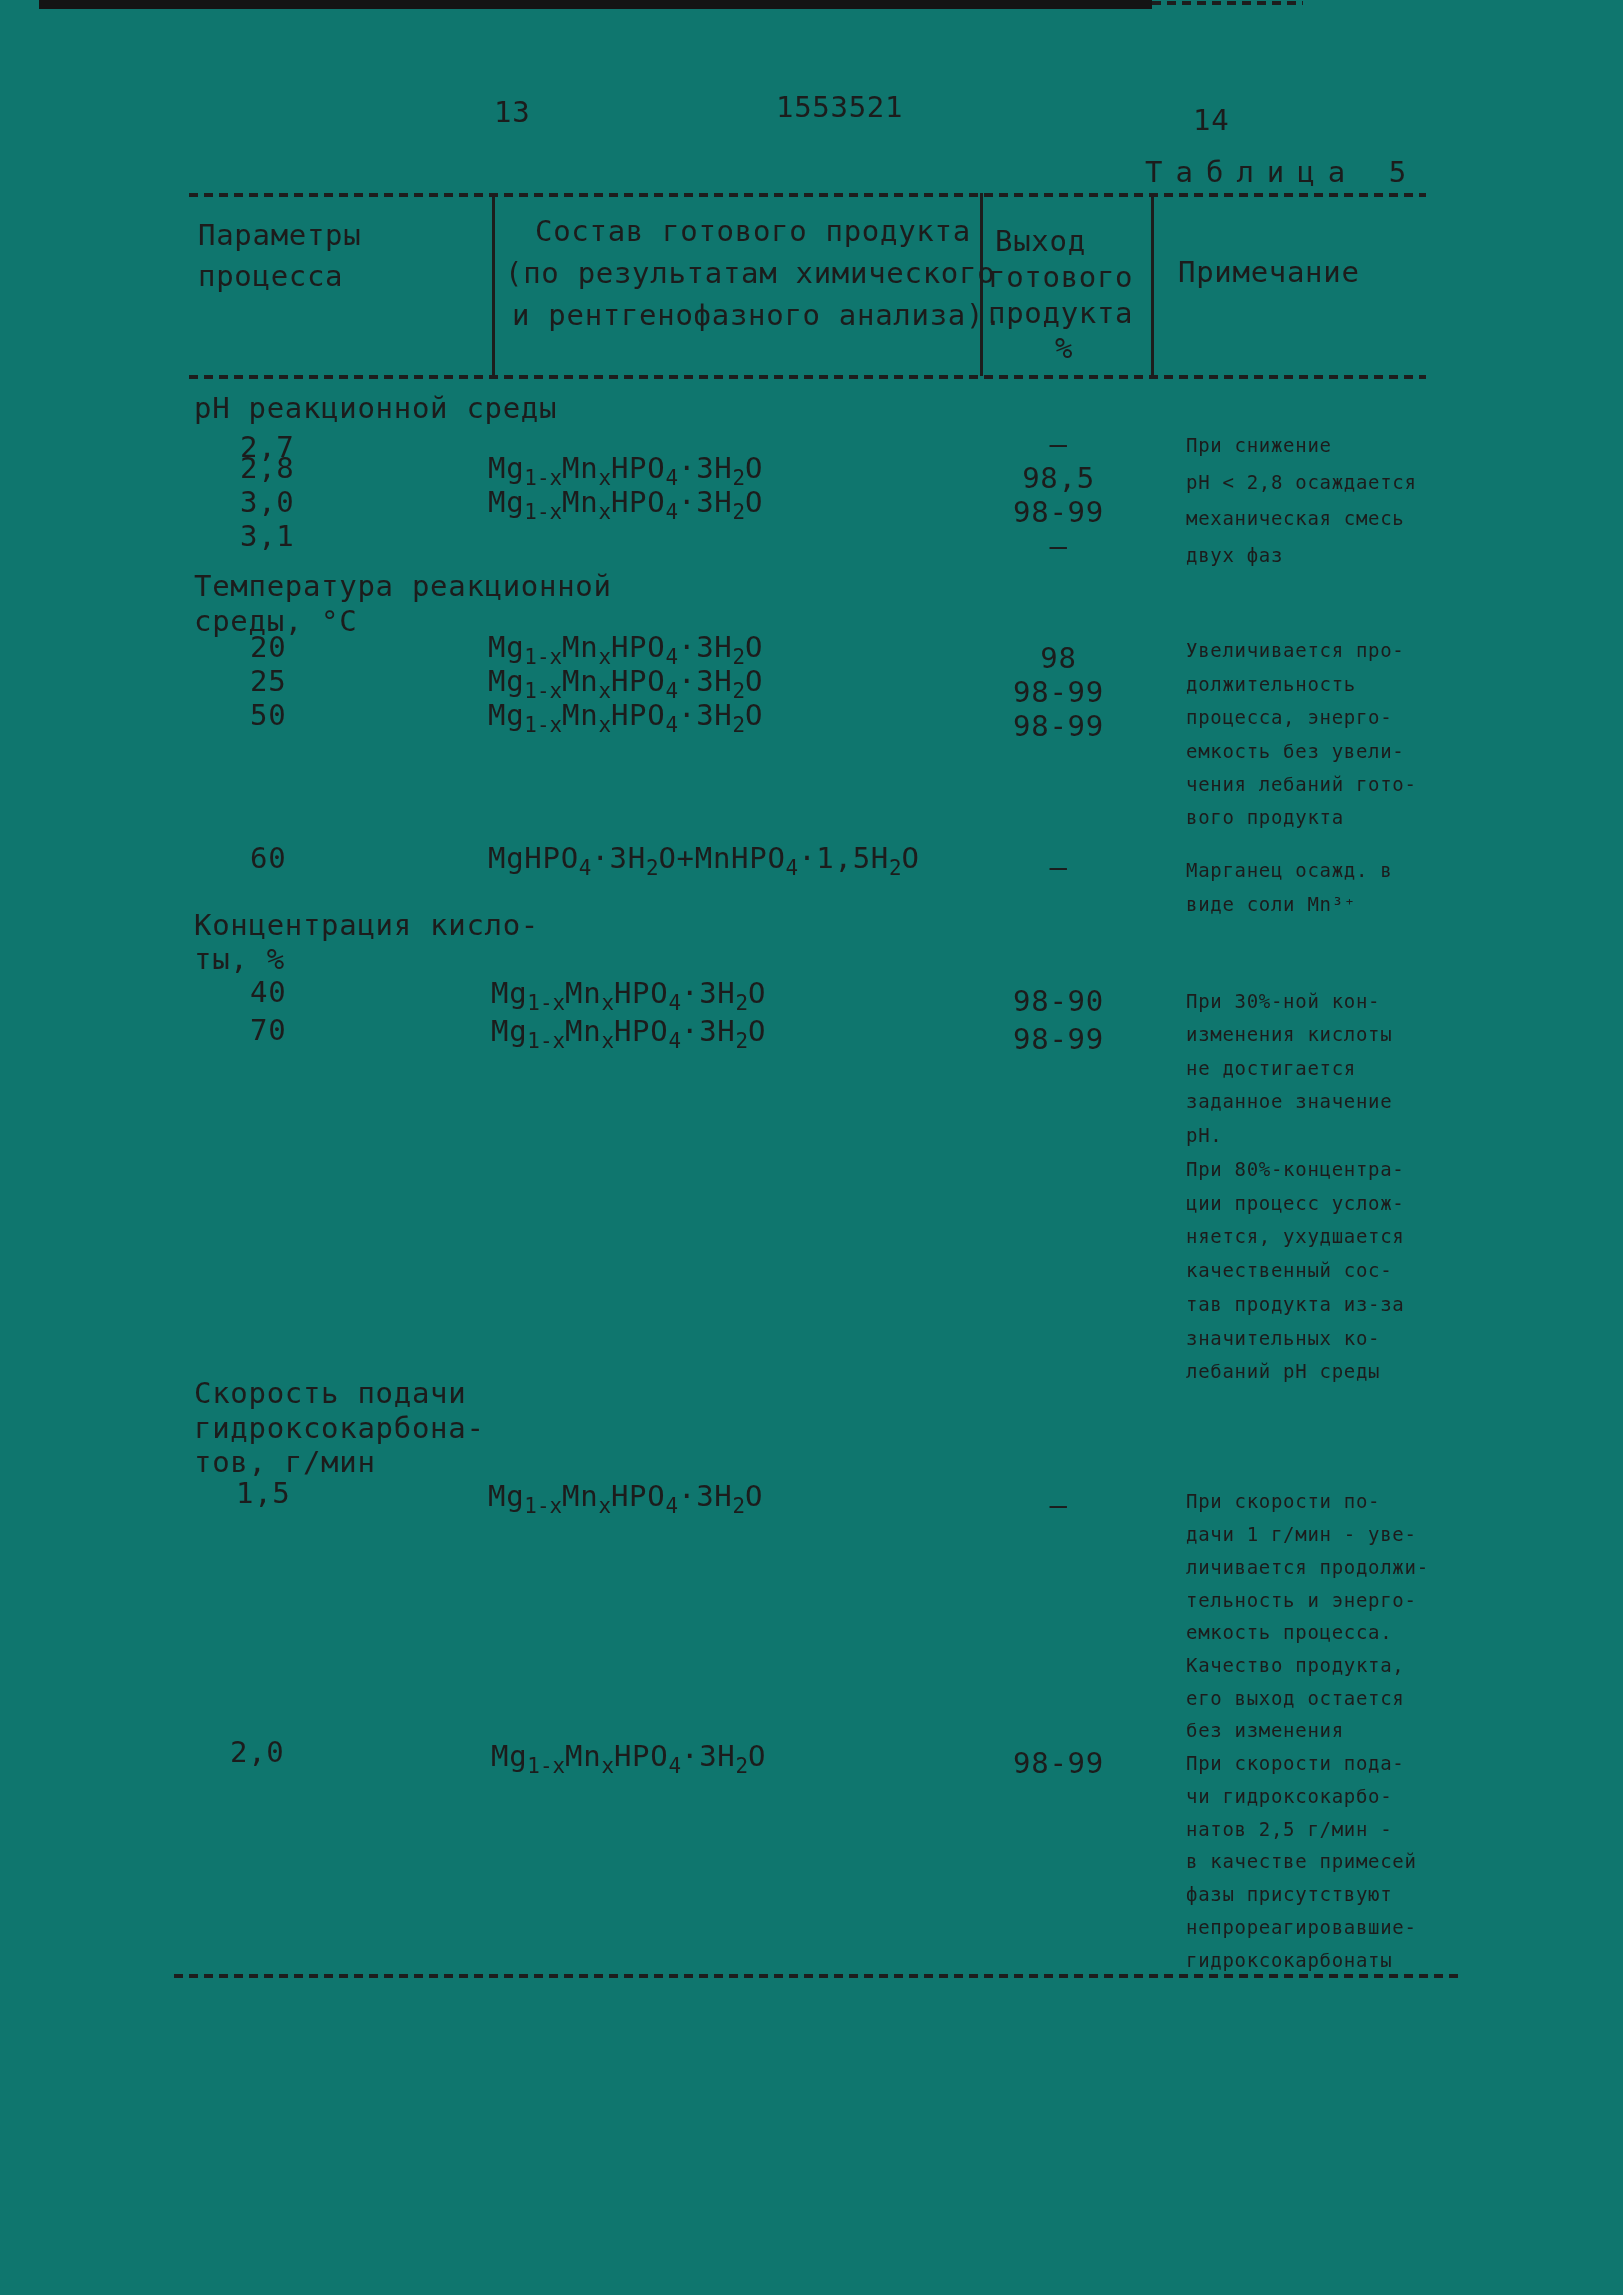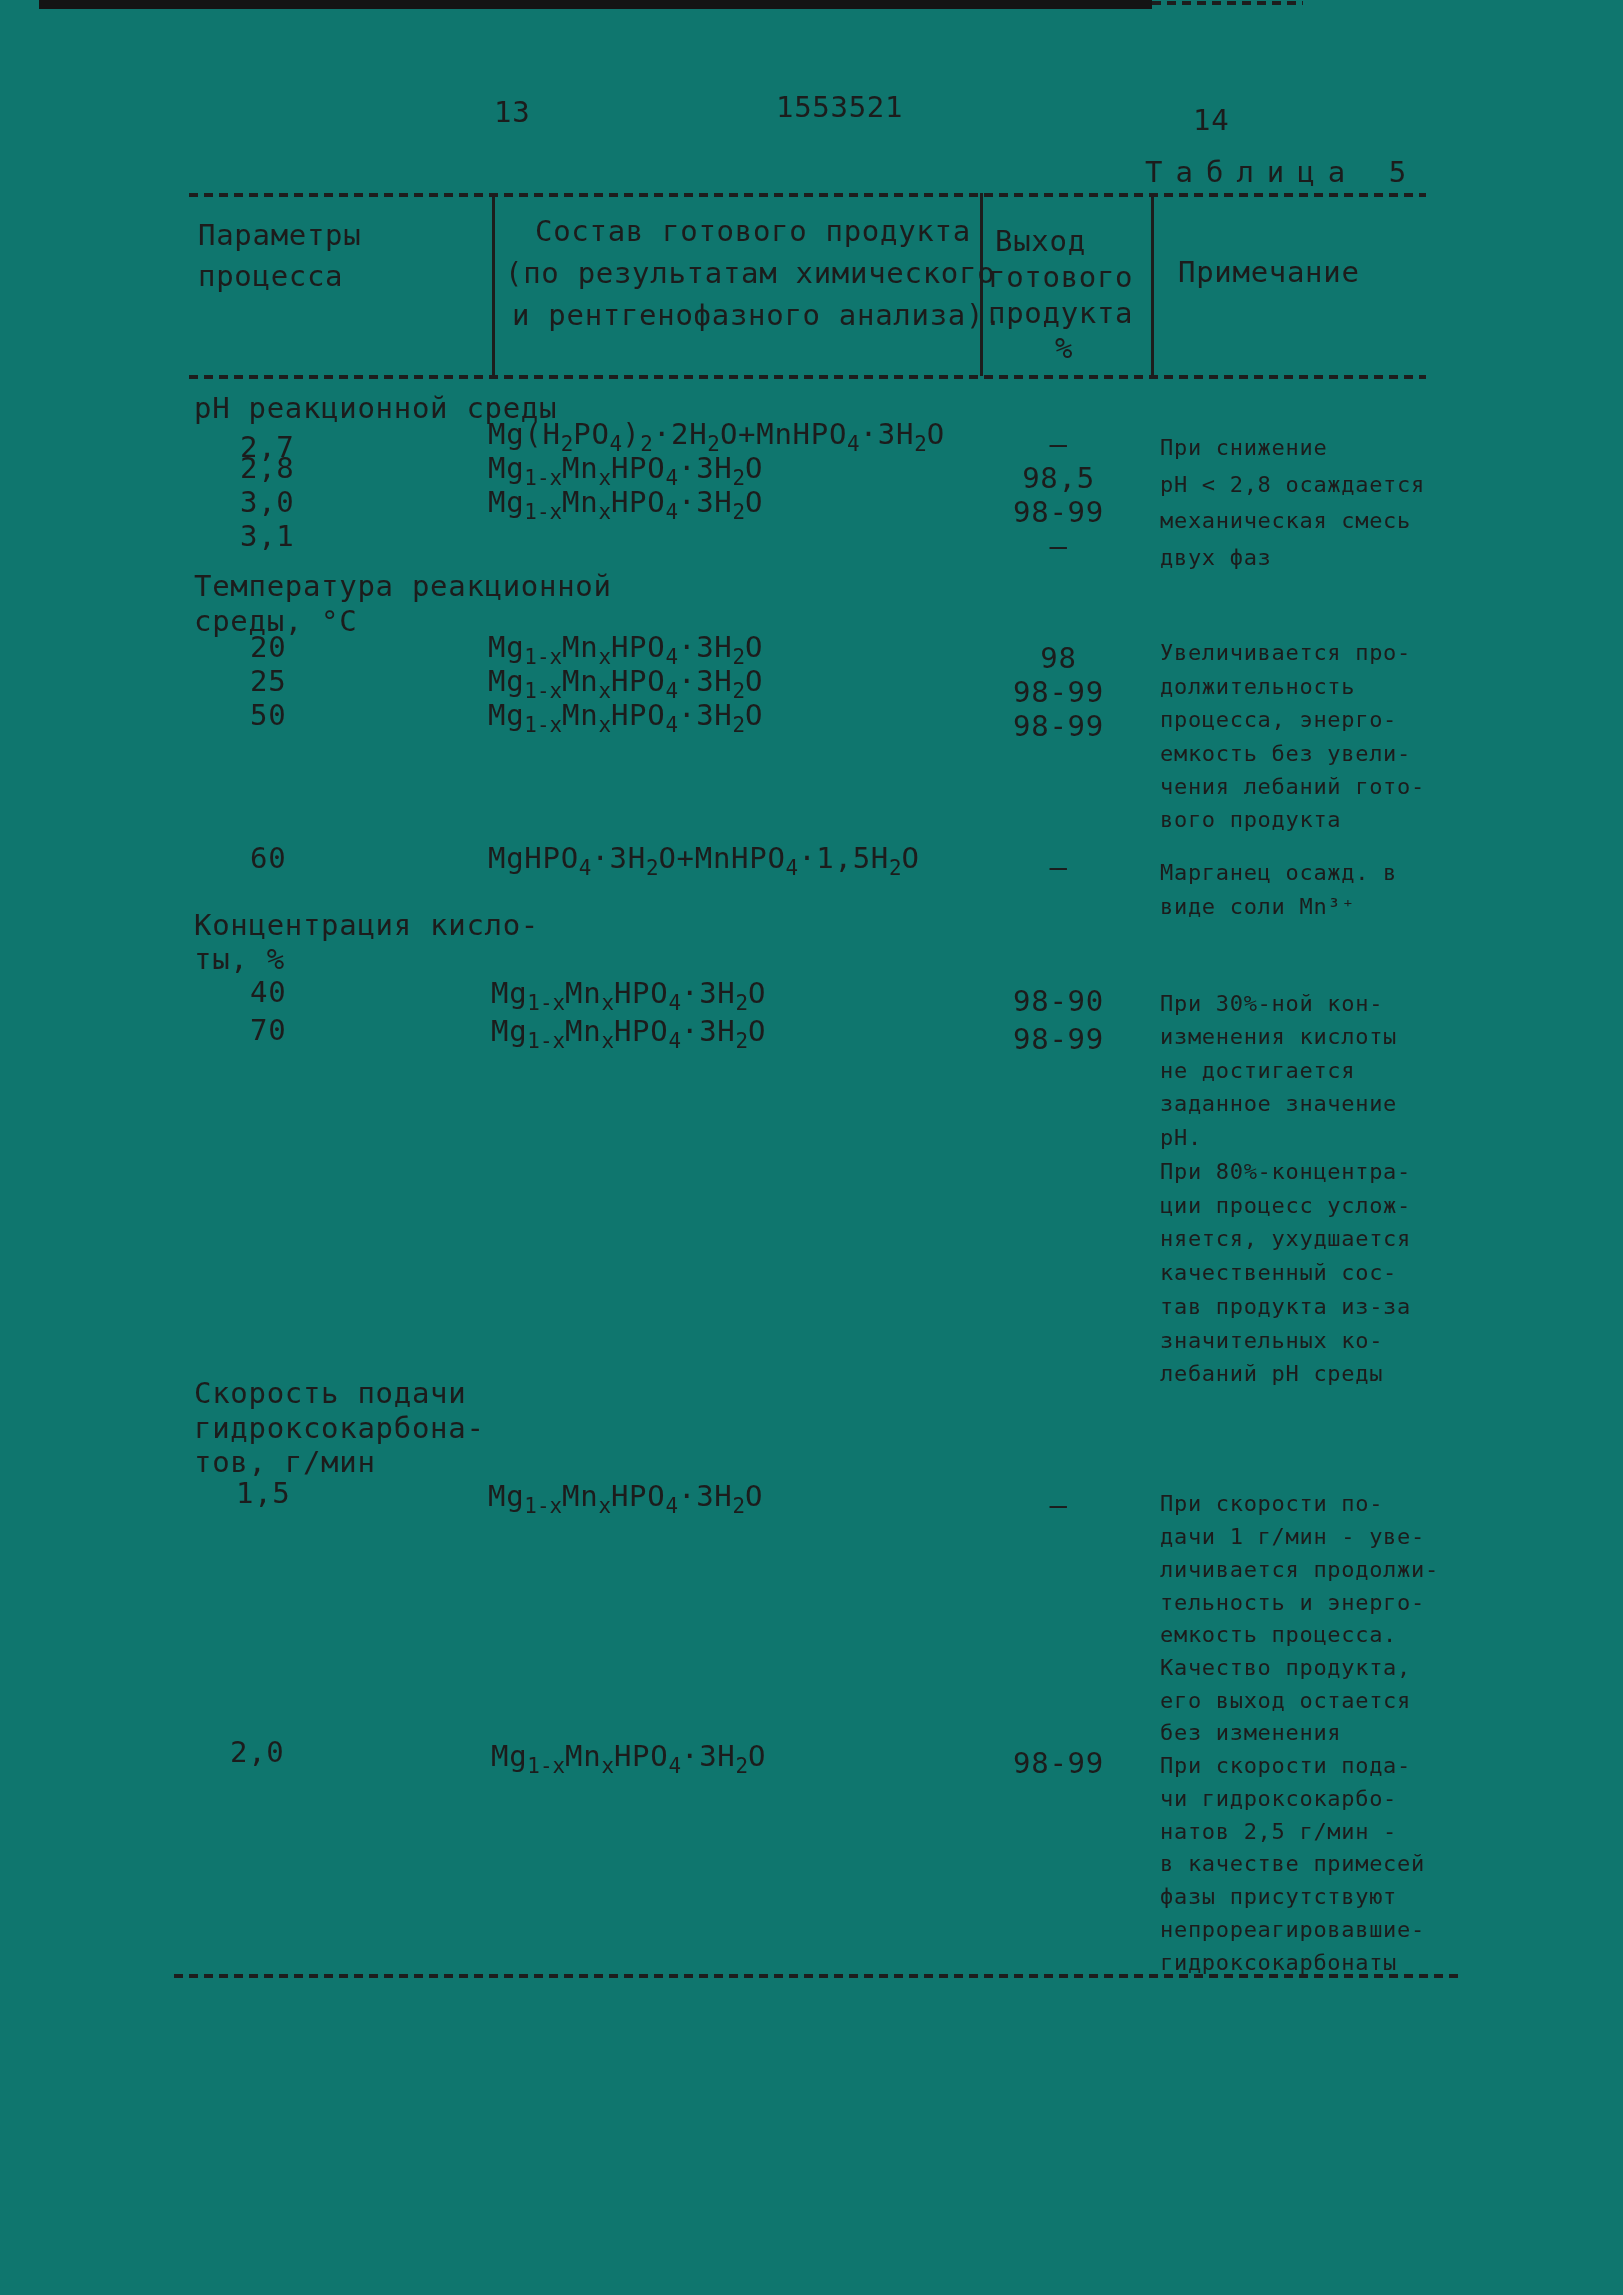--- a/index.html
+++ b/index.html
@@ -12,21 +12,21 @@
     color:#1c1c1c;
     overflow:hidden;
   }
   .t{
     position:absolute;
     white-space:pre;
     font-size:29px;
     line-height:1.05;
     letter-spacing:0.7px;
   }
-  .note{font-size:22px;}
+  .note{font-size:19px;margin-left:26px;}
   .yield{left:980px;width:157px;text-align:center;}
   .caption{letter-spacing:13px;}
   .dash{
     position:absolute;height:3.9px;
     background:repeating-linear-gradient(90deg,#1d1d1d 0 9.2px,rgba(0,0,0,0) 9.2px 15px);
   }
   .vline{position:absolute;width:2.6px;background:#1d1d1d;}
   .band{position:absolute;background:#141414;}
   sub{font-size:0.72em;letter-spacing:0;}
 </style>
@@ -57,21 +57,20 @@
   <div class="t" style="left:512px;top:300px;">и рентгенофазного анализа).</div>
   <div class="t" style="left:995px;top:226px;">Выход</div>
   <div class="t" style="left:988px;top:262px;">готового</div>
   <div class="t" style="left:988px;top:298px;">продукта</div>
   <div class="t" style="left:1055px;top:333px;">%</div>
   <div class="t" style="left:1178px;top:257px;">Примечание</div>
 
   <div class="t" style="left:194px;top:393px;">pH реакционной среды</div>
 
   <div class="t" style="left:240px;top:432px;">2,7</div>
-  <div class="t" style="left:488px;top:419px;">Mg(H<sub>2</sub>PO<sub>4</sub>)<sub>2</sub>·2H<sub>2</sub>O+MnHPO<sub>4</sub>·3H<sub>2</sub>O</div>
   <div class="t yield" style="top:429px;">–</div>
 
   <div class="t" style="left:240px;top:453px;">2,8</div>
   <div class="t" style="left:488px;top:453px;">Mg<sub>1-x</sub>Mn<sub>x</sub>HPO<sub>4</sub>·3H<sub>2</sub>O</div>
   <div class="t yield" style="top:463px;">98,5</div>
 
   <div class="t" style="left:240px;top:487px;">3,0</div>
   <div class="t" style="left:488px;top:487px;">Mg<sub>1-x</sub>Mn<sub>x</sub>HPO<sub>4</sub>·3H<sub>2</sub>O</div>
   <div class="t yield" style="top:497px;">98-99</div>
 

